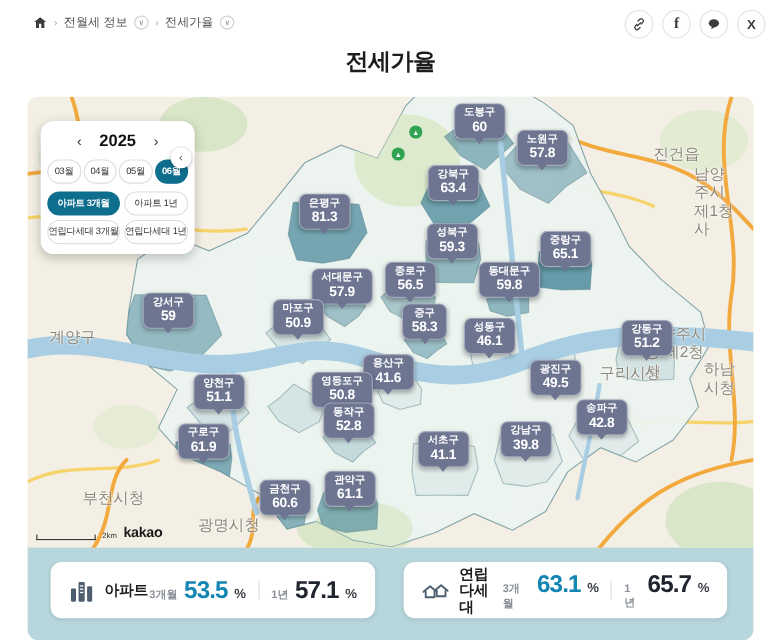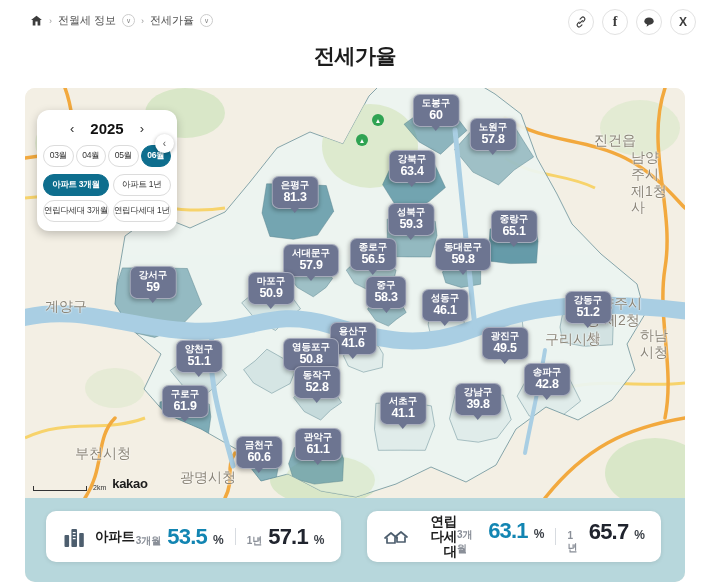--- a/index.html
+++ b/index.html
@@ -42,21 +42,21 @@
   .pill.sel{background:var(--accent); border-color:var(--accent); color:#fff; font-weight:700;}
   .filters{display:grid; grid-template-columns:1.06fr .94fr; gap:4px; margin-top:7px;}
   .collapse-btn{position:absolute; left:130px; top:46px; width:19px; height:19px; border-radius:50%; background:#fff; box-shadow:0 1px 4px rgba(0,0,0,.3); display:flex; align-items:center; justify-content:center; font-size:10px; color:#555; z-index:6; cursor:pointer;}
   
   .map-foot{position:absolute; left:8px; bottom:6px; display:flex; align-items:flex-end; gap:6px; z-index:4; font-size:7px; color:#333;}
   .scalebar{display:inline-block; width:54px; height:5px; border-left:1px solid #333; border-right:1px solid #333; border-bottom:1px solid #333;}
   .kakao-logo{font-size:13px; font-weight:700; color:#1b1b1b; letter-spacing:-0.3px;}
   
   .strip{height:85px; background:var(--strip); display:flex; gap:26px; padding:14px 24px 0 21px;}
   .card{flex:1; background:#fff; border-radius:10px; height:51px; display:flex; align-items:center; padding:0 16px; box-shadow:0 1px 4px rgba(0,0,0,.10);}
-  .card-label{font-size:13.5px; font-weight:700; color:#1d1d1d; margin-left:9px; white-space:pre-line; line-height:1.12; letter-spacing:-0.3px;text-align:right;}
+  .card-label{font-size:13.5px; font-weight:700; color:#1d1d1d; margin-left:9px; white-space:pre-line; line-height:1.12; letter-spacing:-0.3px;}
   .metric{display:flex; align-items:baseline; gap:6px;}
   .metric.first{margin-left:auto;}
   .m-period{font-size:10px; color:#8a8f98; font-weight:600;}
   .m-val{font-size:22px; font-weight:800; letter-spacing:-0.8px;}
   .m-val.teal{color:var(--teal);}
   .m-val.dark{color:var(--dark);}
   .m-unit{font-size:12px; font-weight:700; color:#3a3f46;}
   .vdiv{width:1px; height:17px; background:#d7dbe0; margin:0 11px; align-self:center;}
 </style>
 </head>

